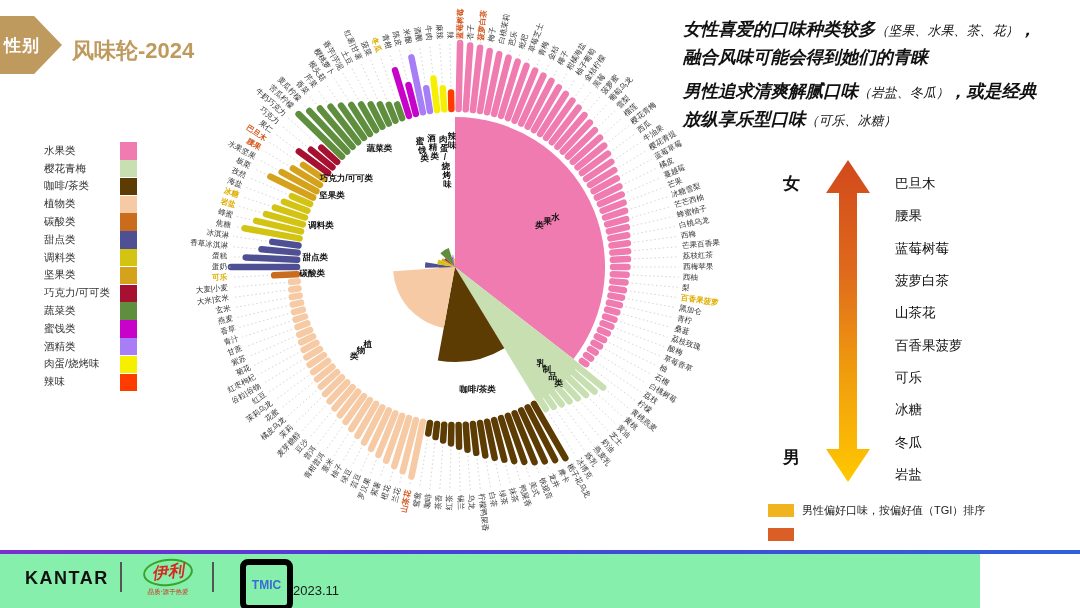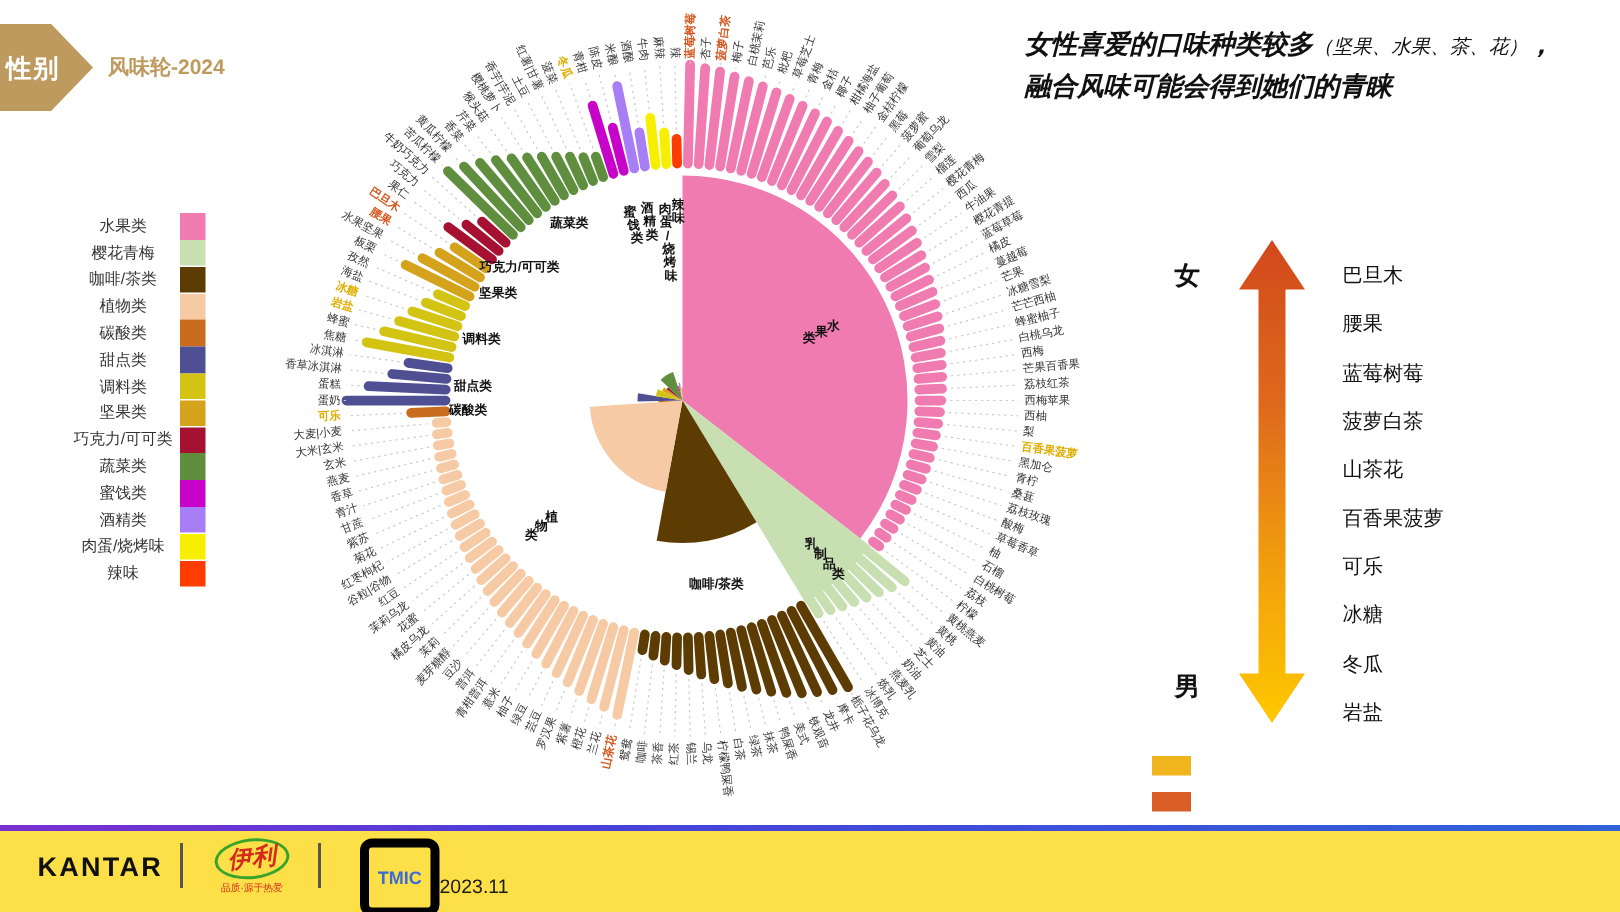--- a/index.html
+++ b/index.html
@@ -2,25 +2,25 @@
 <html><head>
 <meta charset="utf-8">
 <style>
   html,body{margin:0;padding:0;}
   body{width:1080px;height:608px;position:relative;background:#fff;overflow:hidden;
        font-family:"Liberation Sans","DejaVu Sans",sans-serif;}
   
   .hdr-chevron{position:absolute;left:0;top:16px;width:62px;height:58px;background:#bf9a5e;
     clip-path:polygon(0 0,55% 0,100% 50%,55% 100%,0 100%);display:flex;align-items:center;}
   .hdr-chevron span{color:#fff;font-weight:bold;font-size:17px;padding-left:4px;letter-spacing:1px;}
-  .hdr-title{position:absolute;left:72px;top:36px;color:#bf9a5e;font-size:14px;font-weight:bold;}
+  .hdr-title{position:absolute;left:72px;top:36px;color:#bf9a5e;font-size:22px;font-weight:bold;}
   
   #legend-list{position:absolute;left:44px;top:142px;}
   .lg-row{display:flex;align-items:center;height:17.8px;}
-  .lg-label{width:76px;font-size:10.5px;color:#333;white-space:nowrap;text-align:center;}
+  .lg-label{width:76px;font-size:10.5px;color:#333;white-space:nowrap;}
   .lg-swatch{width:17px;height:17.5px;flex:none;}
   
   #wheel-wrap{position:absolute;left:160px;top:-16px;width:590px;height:585px;}
   
   .insight{position:absolute;left:683px;top:16px;width:392px;color:#111;line-height:27px;}
   .insight .big{font-size:17.5px;font-weight:bold;}
   .insight .small{font-size:13px;font-weight:normal;}
   .insight p{margin:0 0 7px 0;font-style:italic;}
   
   #gender-arrow{position:absolute;left:818px;top:160px;}
@@ -29,21 +29,21 @@
   #gender-list{position:absolute;left:895px;top:168px;}
   .gender-item{height:32.3px;font-size:13.5px;color:#111;display:flex;align-items:center;}
   
   #tgi-legend{position:absolute;left:768px;top:498px;}
   .tgi-row{display:flex;align-items:center;height:24px;}
   .tgi-swatch{width:26px;height:13px;margin-right:8px;flex:none;}
   .tgi-label{font-size:11px;color:#222;}
   
   .footer-divider{position:absolute;left:0;top:550px;width:1080px;height:4px;
     background:linear-gradient(90deg,#7b2fd0 0%,#4a3fd8 35%,#2f62d8 100%);}
-  .footer{position:absolute;left:0;top:554px;width:1080px;height:54px;background:#fde047;}
+  .footer{position:absolute;left:0;top:554px;width:980px;height:54px;background:#86efac;}
   .kantar{position:absolute;left:25px;top:14px;font-size:18px;font-weight:800;color:#111;letter-spacing:1.5px;}
   .fsep{position:absolute;top:8px;width:2px;height:30px;background:#555;}
   .yili{position:absolute;left:143px;top:5px;text-align:center;}
   .yili-main{display:inline-block;color:#d5281e;font-weight:bold;font-style:italic;font-size:16px;
     border:2px solid #3aa32b;border-radius:50%;padding:1px 7px;transform:rotate(-6deg);}
   .yili-sub{font-size:6.5px;color:#d5281e;margin-top:2px;}
   .tmic{position:absolute;left:235px;top:5px;text-align:center;}
   .tmic-main{display:inline-block;color:#3b6bd6;font-weight:bold;font-size:12px;
     border:6px solid #000000;border-radius:8px;padding:13px 6px;}
   .tmic-sub{font-size:8.5px;font-weight:bold;color:#23489b;margin-top:2px;margin-left:12px;}
@@ -602,20 +602,22 @@
         <line x1="290.89124278697284" y1="102.54677028613648" x2="289.9010436802322" y2="59.058041795537804" stroke="#c9c9c9" stroke-width="0.8" stroke-dasharray="1.5,2.6"></line>
         <text x="0" y="0" font-size="7.6" fill="#333" text-anchor="end" dominant-baseline="middle" transform="translate(289.80999088880776,55.0590782561724) rotate(448.695652173913)">辣</text>
         <text x="292.04078427870616" y="153.03368497062462" font-size="8.5" font-weight="bold" fill="#111" text-anchor="middle" dominant-baseline="middle">辣</text>
         <text x="292.24565305941115" y="162.03135293419675" font-size="8.5" font-weight="bold" fill="#111" text-anchor="middle" dominant-baseline="middle">味</text>
       </g>
     </svg></div>
 
 <div class="insight">
   <p><span class="big">女性喜爱的口味种类较多</span><span class="small">（坚果、水果、茶、花）</span><span class="big">，</span><br>
   <span class="big">融合风味可能会得到她们的青睐</span></p>
+  <p><span class="big">男性追求清爽解腻口味</span><span class="small">（岩盐、冬瓜）</span><span class="big">，或是经典</span><br>
+  <span class="big">放纵享乐型口味</span><span class="small">（可乐、冰糖）</span></p>
 </div>
 
 <svg id="gender-arrow" width="60" height="322" viewBox="0 0 60 322">
   <defs>
     <linearGradient id="ggrad" x1="0" y1="0" x2="0" y2="1">
       <stop offset="0%" stop-color="#d2491c"></stop>
       <stop offset="35%" stop-color="#df6a1c"></stop>
       <stop offset="65%" stop-color="#f09b0e"></stop>
       <stop offset="100%" stop-color="#ffc800"></stop>
     </linearGradient>
@@ -633,20 +635,21 @@
     <div class="gender-item">百香果菠萝</div>
     <div class="gender-item">可乐</div>
     <div class="gender-item">冰糖</div>
     <div class="gender-item">冬瓜</div>
     <div class="gender-item">岩盐</div>
   </div>
 
 <div id="tgi-legend">
     <div class="tgi-row">
       <span class="tgi-swatch" style="background: rgb(240, 180, 30);"></span>
+      <span class="tgi-label">男性偏好口味，按偏好值（TGI）排序</span>
     </div>
     <div class="tgi-row">
       <span class="tgi-swatch" style="background: rgb(217, 95, 39);"></span>
     </div>
   </div>
 
 <div class="footer-divider"></div>
 <div class="footer">
   <div class="kantar">KANTAR</div>
   <div class="fsep" style="left:120px"></div>

